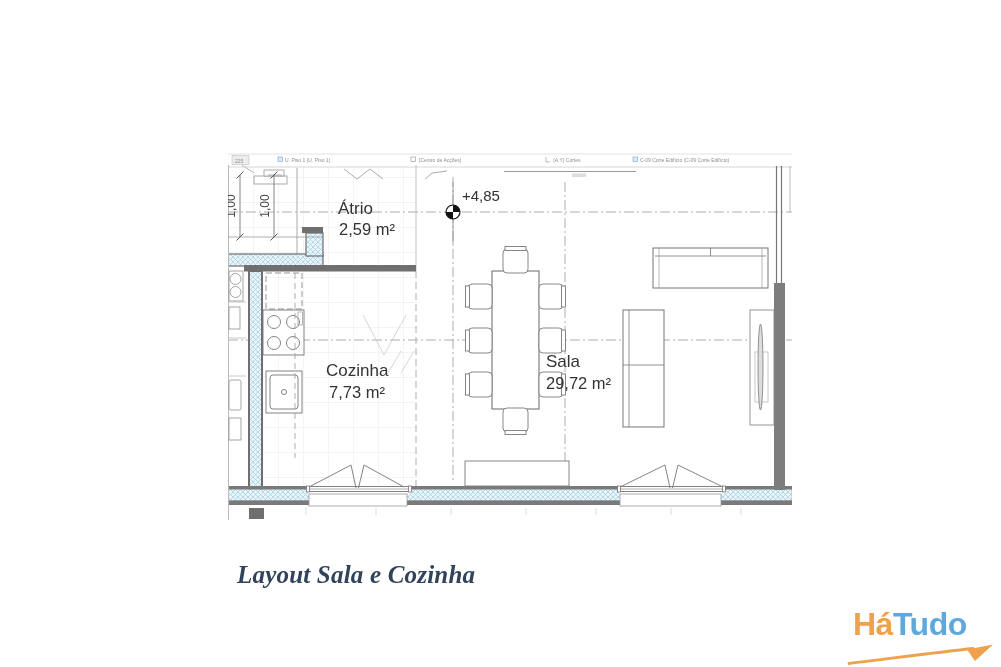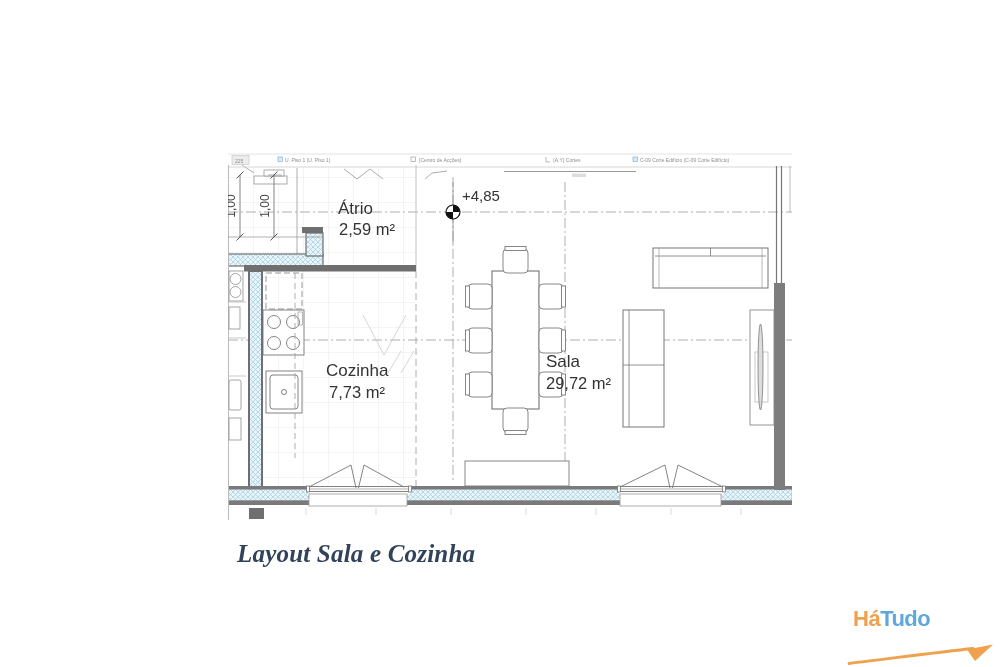--- a/index.html
+++ b/index.html
@@ -3,27 +3,27 @@
 <meta charset="utf-8">
 <style>
   * { margin:0; padding:0; box-sizing:border-box; }
   html,body { width:1001px; height:667px; background:#ffffff; overflow:hidden;
               font-family:"Liberation Sans", sans-serif; }
   .page { position:relative; width:1001px; height:667px; background:#ffffff; }
 
   .plan-wrap { position:absolute; left:228px; top:152px; width:564px; height:373px; }
   .plan-wrap svg { display:block; }
 
-  .caption { position:absolute; left:237px; top:540px; width:330px;
+  .caption { position:absolute; left:237px; top:561px; width:330px;
              font-family:"Liberation Serif", serif; font-style:italic; font-weight:bold;
              font-size:25px; letter-spacing:0.2px; }
 
   .logo { position:absolute; left:853px; top:606px; width:140px; height:56px; }
   .logo-word { font-family:"Liberation Sans", sans-serif; font-weight:bold;
-               font-size:22px; letter-spacing:-0.5px; white-space:nowrap; }
+               font-size:32px; letter-spacing:-0.5px; white-space:nowrap; }
   .logo-swoosh { position:absolute; left:-6px; top:38px; }
 
   svg text { font-family:"Liberation Sans", sans-serif; }
   .t-room { font-size:17px; fill:#333333; }
   .t-area { font-size:16.5px; fill:#333333; }
   .t-level { font-size:15px; fill:#333333; }
   .t-dim { font-size:12px; fill:#444444; }
   .t-tool { font-size:5px; fill:#8f8f8f; }
 </style>
 </head>

